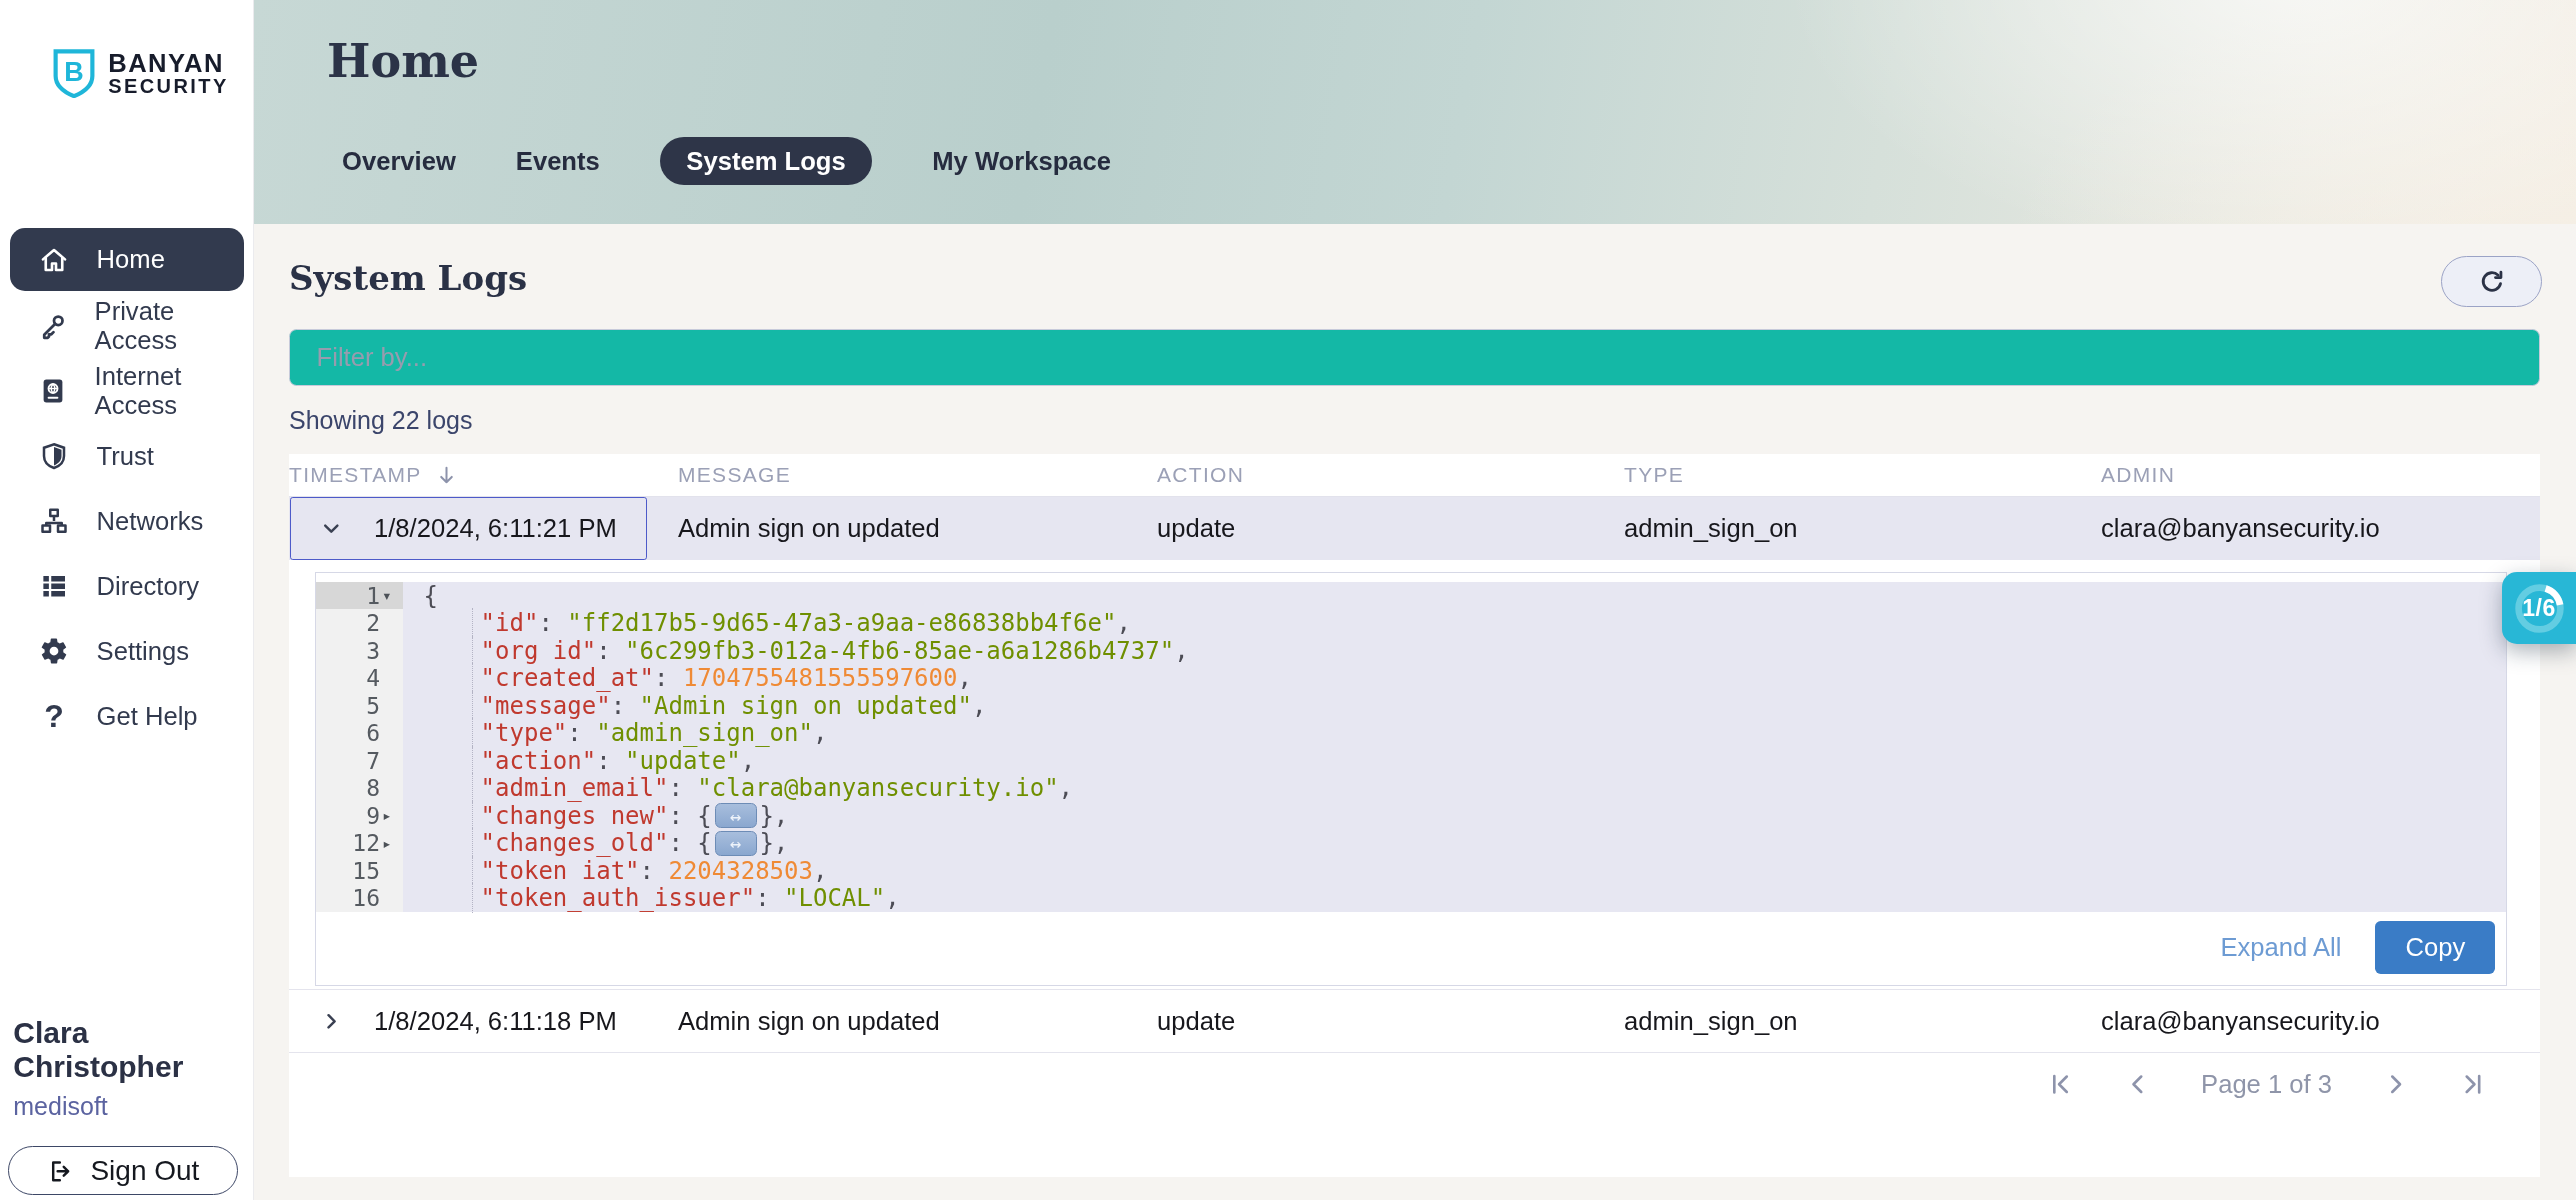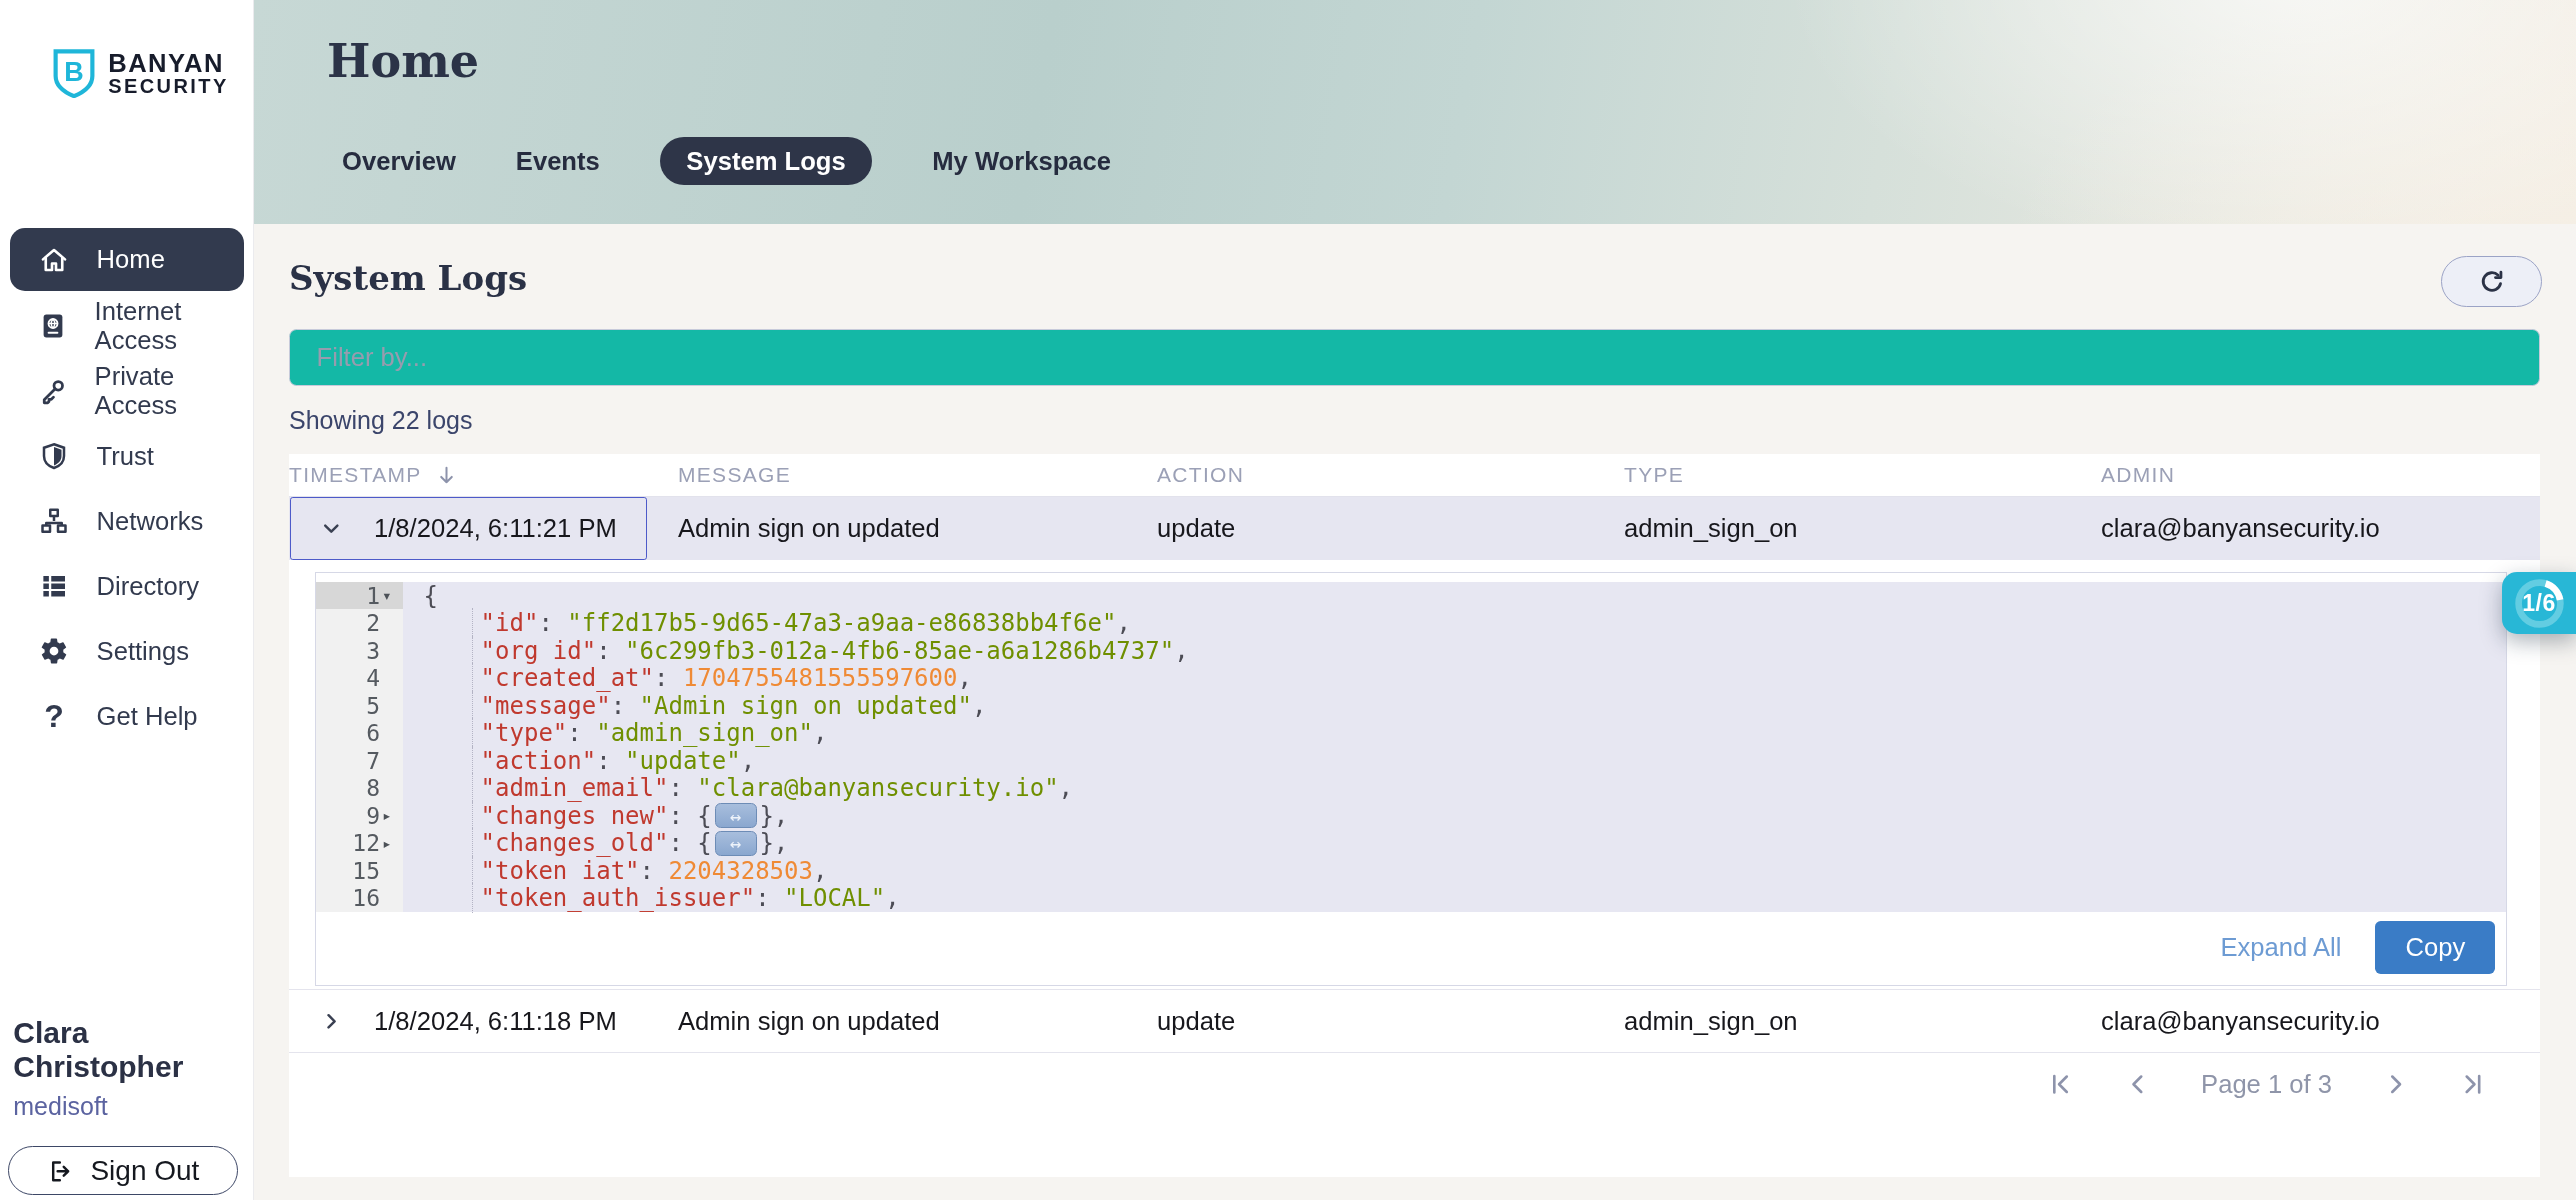--- a/index.html
+++ b/index.html
@@ -133,21 +133,21 @@
   
   .pager {
     height:64px; border-top:0.9px solid #e4e4ed;
     display:flex; align-items:center; justify-content:flex-end;
     gap:49px; padding-right:53px; color:#8f95a9; font-size:25.6px;
   }
   .pg-btn { cursor:pointer; display:flex; align-items:center; }
 
   
   .walk-badge {
-    position:absolute; left:2502px; top:572px; width:74px; height:62px;
+    position:absolute; left:2502px; top:572px; width:74px; height:72px;
     background:#28b7d6; border-radius:15px 0 0 15px;
     box-shadow:0 7.6px 21px rgba(20,40,60,.35);
     display:flex; align-items:center; justify-content:center;
     z-index:20; cursor:pointer;
   }
   .walk-badge .label {
     position:absolute; color:#ffffff; font-size:23px; font-weight:bold; letter-spacing:0.5px;
   }
 </style>
 </head>
@@ -172,37 +172,37 @@
       <span class="ic">
         <svg width="30" height="30" viewBox="0 0 24 24" fill="none" stroke="#ffffff" stroke-width="2.1" stroke-linecap="round" stroke-linejoin="round">
           <path d="M3.2 11.5 L12 4 L20.8 11.5"></path>
             <path d="M5.4 10.2 V20 h5 v-5.2 h3.2 V20 h5 v-9.8"></path>
         </svg>
       </span>
       <span>Home</span>
     </div>
     <div class="nav-item">
       <span class="ic">
+        <svg width="30" height="30" viewBox="0 0 24 24" fill="none" stroke="#323a4e" stroke-width="2.2" stroke-linecap="round" stroke-linejoin="round">
+          <circle cx="16.2" cy="7.8" r="3.4"></circle>
+            <path d="M13.8 10.2 L5 19 v2.4 h2.8 l1-1 v-1.8 h1.9 l1.7-1.7"></path>
+        </svg>
+      </span>
+      <span>Private Access</span>
+    </div>
+    <div class="nav-item">
+      <span class="ic">
         <svg width="30" height="30" viewBox="0 0 24 24">
           <rect x="4.5" y="2.8" width="15" height="18.4" rx="2.2" fill="#323a4e"></rect>
           <circle cx="12" cy="10" r="3.6" fill="none" stroke="#ffffff" stroke-width="1.5"></circle>
           <path d="M8.4 10 h7.2 M12 6.4 c1.9 2.3 1.9 4.9 0 7.2 M12 6.4 c-1.9 2.3-1.9 4.9 0 7.2" fill="none" stroke="#ffffff" stroke-width="1.2"></path>
           <path d="M8.5 17.3 h7" stroke="#ffffff" stroke-width="1.6" stroke-linecap="round"></path>
         </svg>
       </span>
       <span>Internet Access</span>
-    </div>
-    <div class="nav-item">
-      <span class="ic">
-        <svg width="30" height="30" viewBox="0 0 24 24" fill="none" stroke="#323a4e" stroke-width="2.2" stroke-linecap="round" stroke-linejoin="round">
-          <circle cx="16.2" cy="7.8" r="3.4"></circle>
-            <path d="M13.8 10.2 L5 19 v2.4 h2.8 l1-1 v-1.8 h1.9 l1.7-1.7"></path>
-        </svg>
-      </span>
-      <span>Private Access</span>
     </div>
     <div class="nav-item">
       <span class="ic">
         <svg width="30" height="30" viewBox="0 0 24 24">
           <path d="M12 2.6 L20 5.4 V12 c0 4.8-3.3 8-8 9.6 C7.3 20 4 16.8 4 12 V5.4 Z" fill="none" stroke="#323a4e" stroke-width="2"></path>
           <path d="M12 4.8 L18 7 V12 c0 3.6-2.4 6.1-6 7.5 Z" fill="#323a4e"></path>
         </svg>
       </span>
       <span>Trust</span>
     </div>

